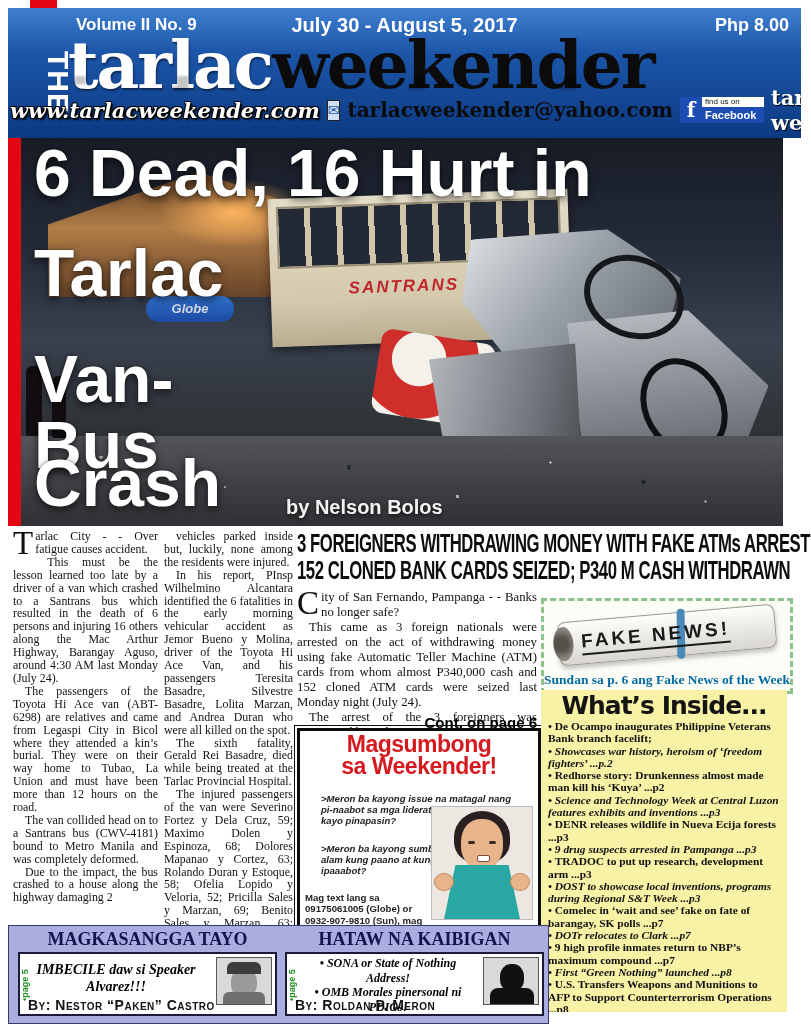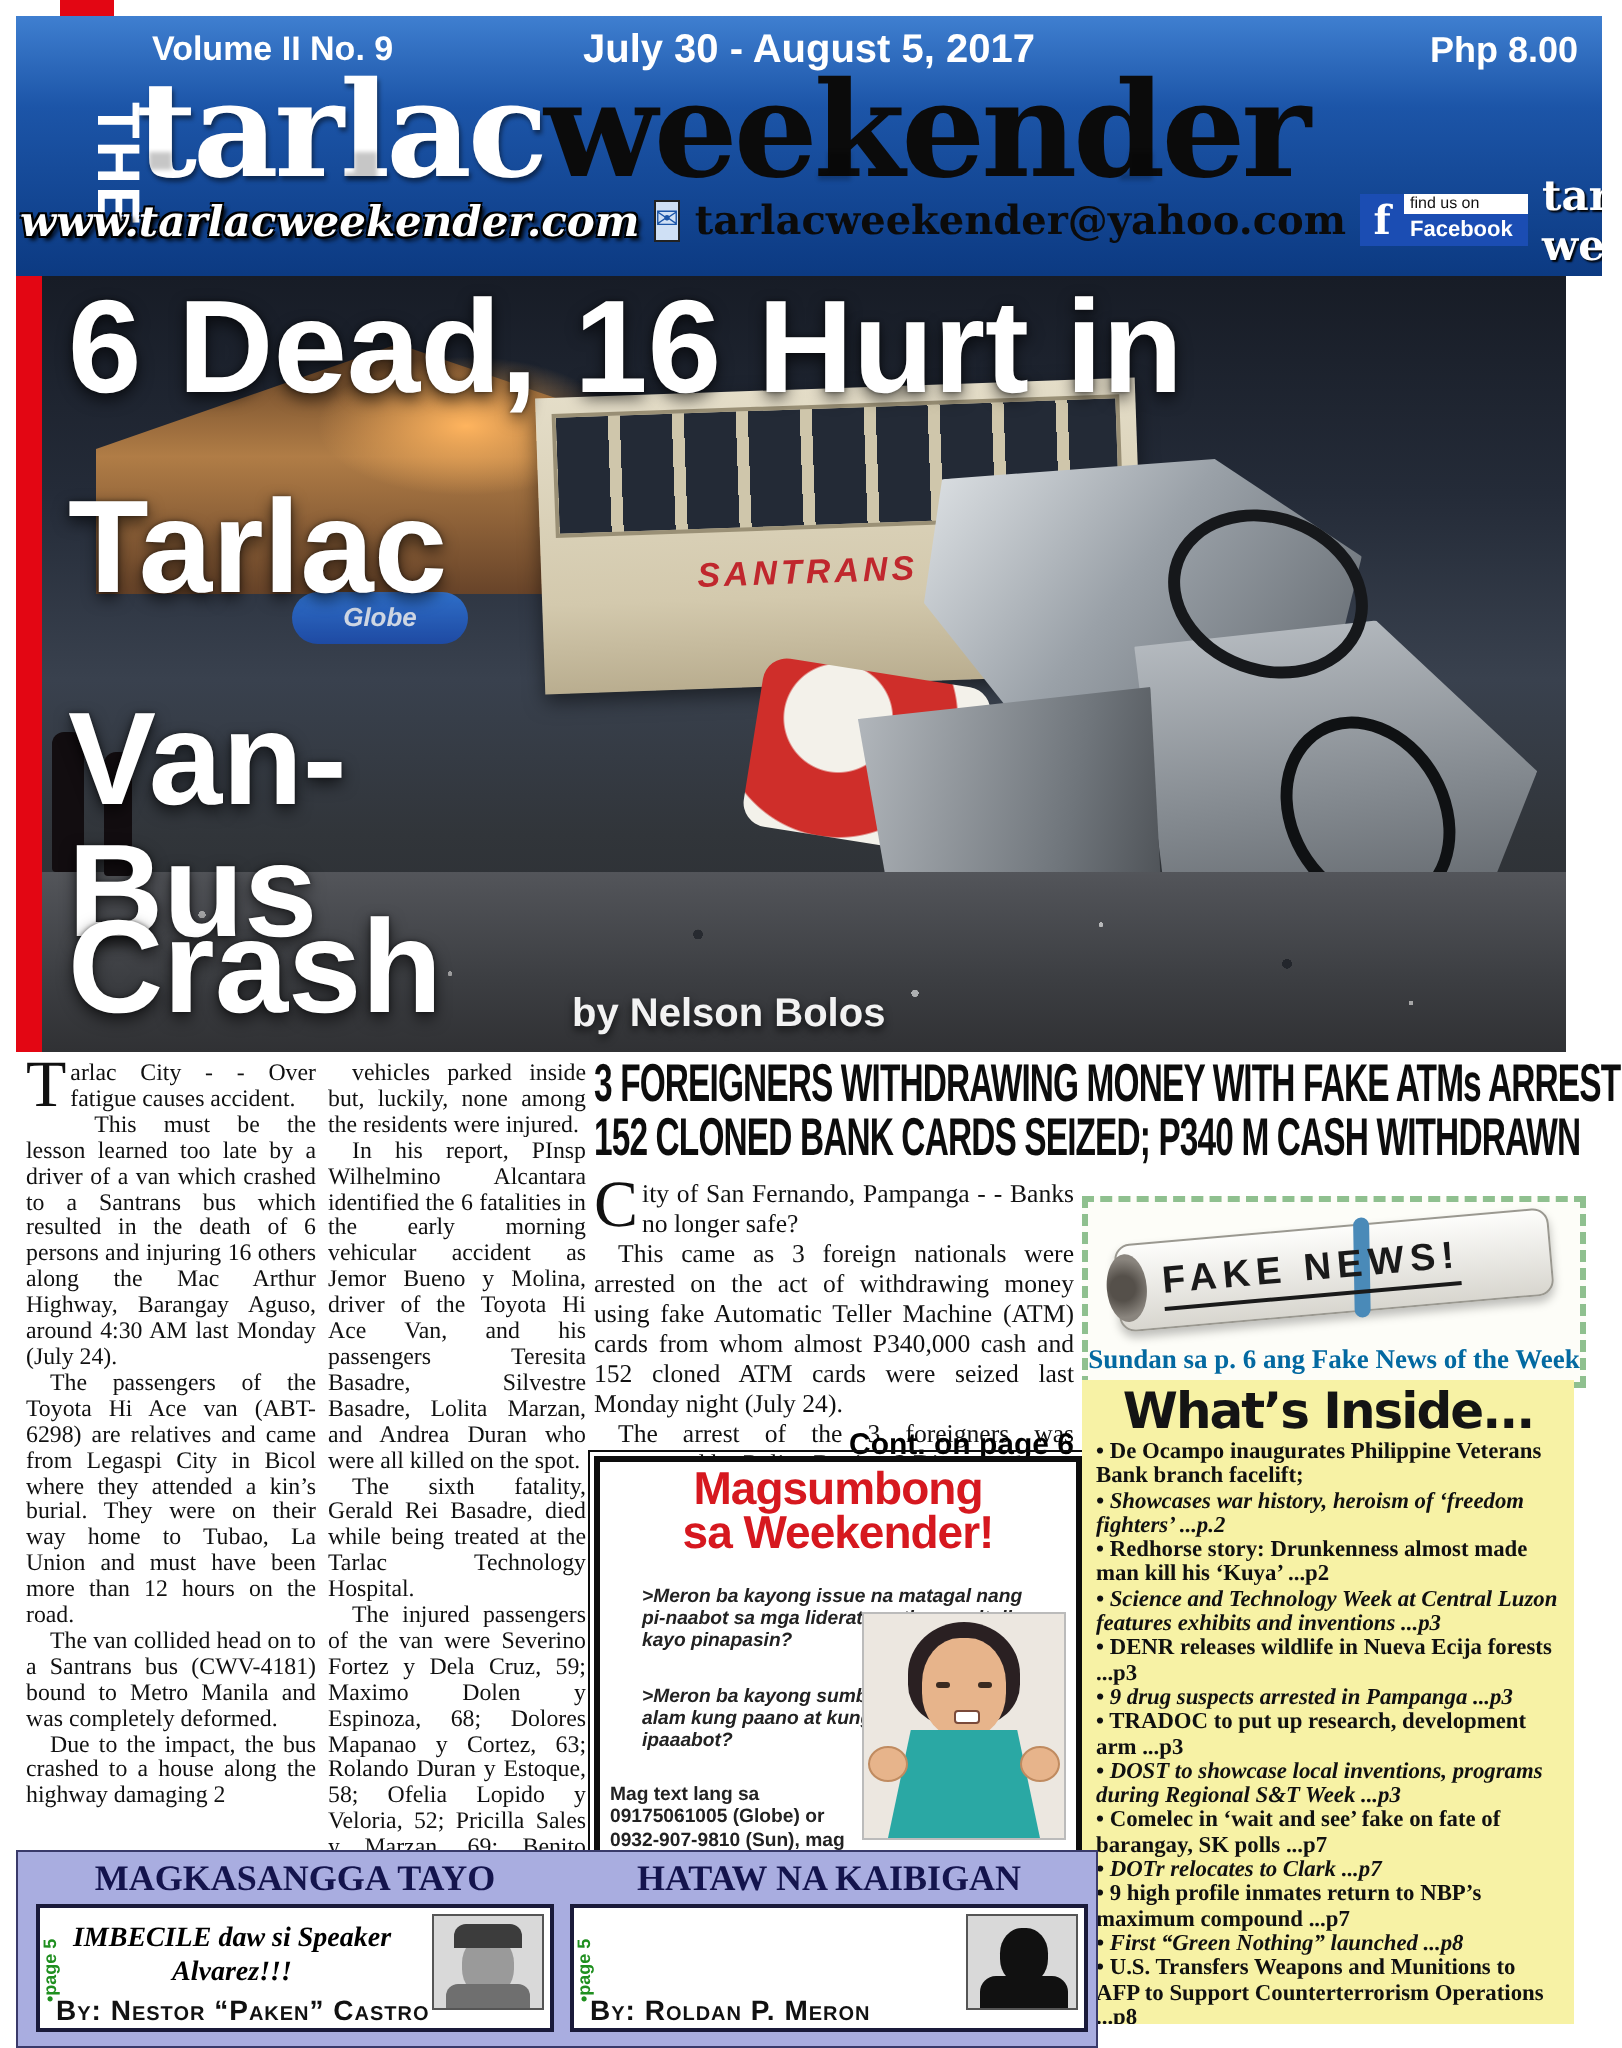--- a/index.html
+++ b/index.html
@@ -262,21 +262,21 @@
         <p>The van collided head on to a Santrans bus (CWV-4181) bound to Metro Manila and was completely deformed.</p>
         <p>Due to the impact, the bus crashed to a house along the highway damaging 2</p>
       </div>
   </div>
 
   <div class="col col2 bodytext">
     <div>
 
     <p>vehicles parked inside but, luckily, none among the residents were injured.</p>
         <p>In his report, PInsp Wilhelmino Alcantara identified the 6 fatalities in the early morning vehicular accident as Jemor Bueno y Molina, driver of the Toyota Hi Ace Van, and his passengers Teresita Basadre, Silvestre Basadre, Lolita Marzan, and Andrea Duran who were all killed on the spot.</p>
-        <p>The sixth fatality, Gerald Rei Basadre, died while being treated at the Tarlac Technology Hospital.</p>
+        <p>The sixth fatality, Gerald Rei Basadre, died while being treated at the Tarlac Provincial Hospital.</p>
         <p>The injured passengers of the van were Severino Fortez y Dela Cruz, 59; Maximo Dolen y Espinoza, 68; Dolores Mapanao y Cortez, 63; Rolando Duran y Estoque, 58; Ofelia Lopido y Veloria, 52; Pricilla Sales y Marzan, 69; Benito Sales y Marzan, 63; Edmar Laron y</p>
       </div>
 
   </div>
 
   <div class="mid">
     <div class="h2wrap">
       <div class="h2line">3 FOREIGNERS WITHDRAWING MONEY WITH FAKE ATMs ARRESTED;</div>
       <div class="h2line">152 CLONED BANK CARDS SEIZED; P340 M CASH WITHDRAWN</div>
     </div>
@@ -356,20 +356,24 @@
           <div class="p-body"></div>
         </div>
         <div class="teasebyline">By: Nestor “Paken” Castro</div>
       </div>
     </div>
 
     <div class="teasebox htbox">
       <div class="teasehead">HATAW NA KAIBIGAN</div>
       <div class="teaseinner">
         <div class="page5">•page 5</div>
+        <div class="htteasers">
+          <div>•  SONA or State of Nothing Address!</div>
+          <div>•  OMB Morales pinersonal ni PDIGs!</div>
+        </div>
         <div class="portrait">
           <div class="sil-head"></div>
           <div class="sil-body"></div>
         </div>
         <div class="teasebyline">By:  Roldan P. Meron</div>
       </div>
     </div>
 
   </div>
 </div>

